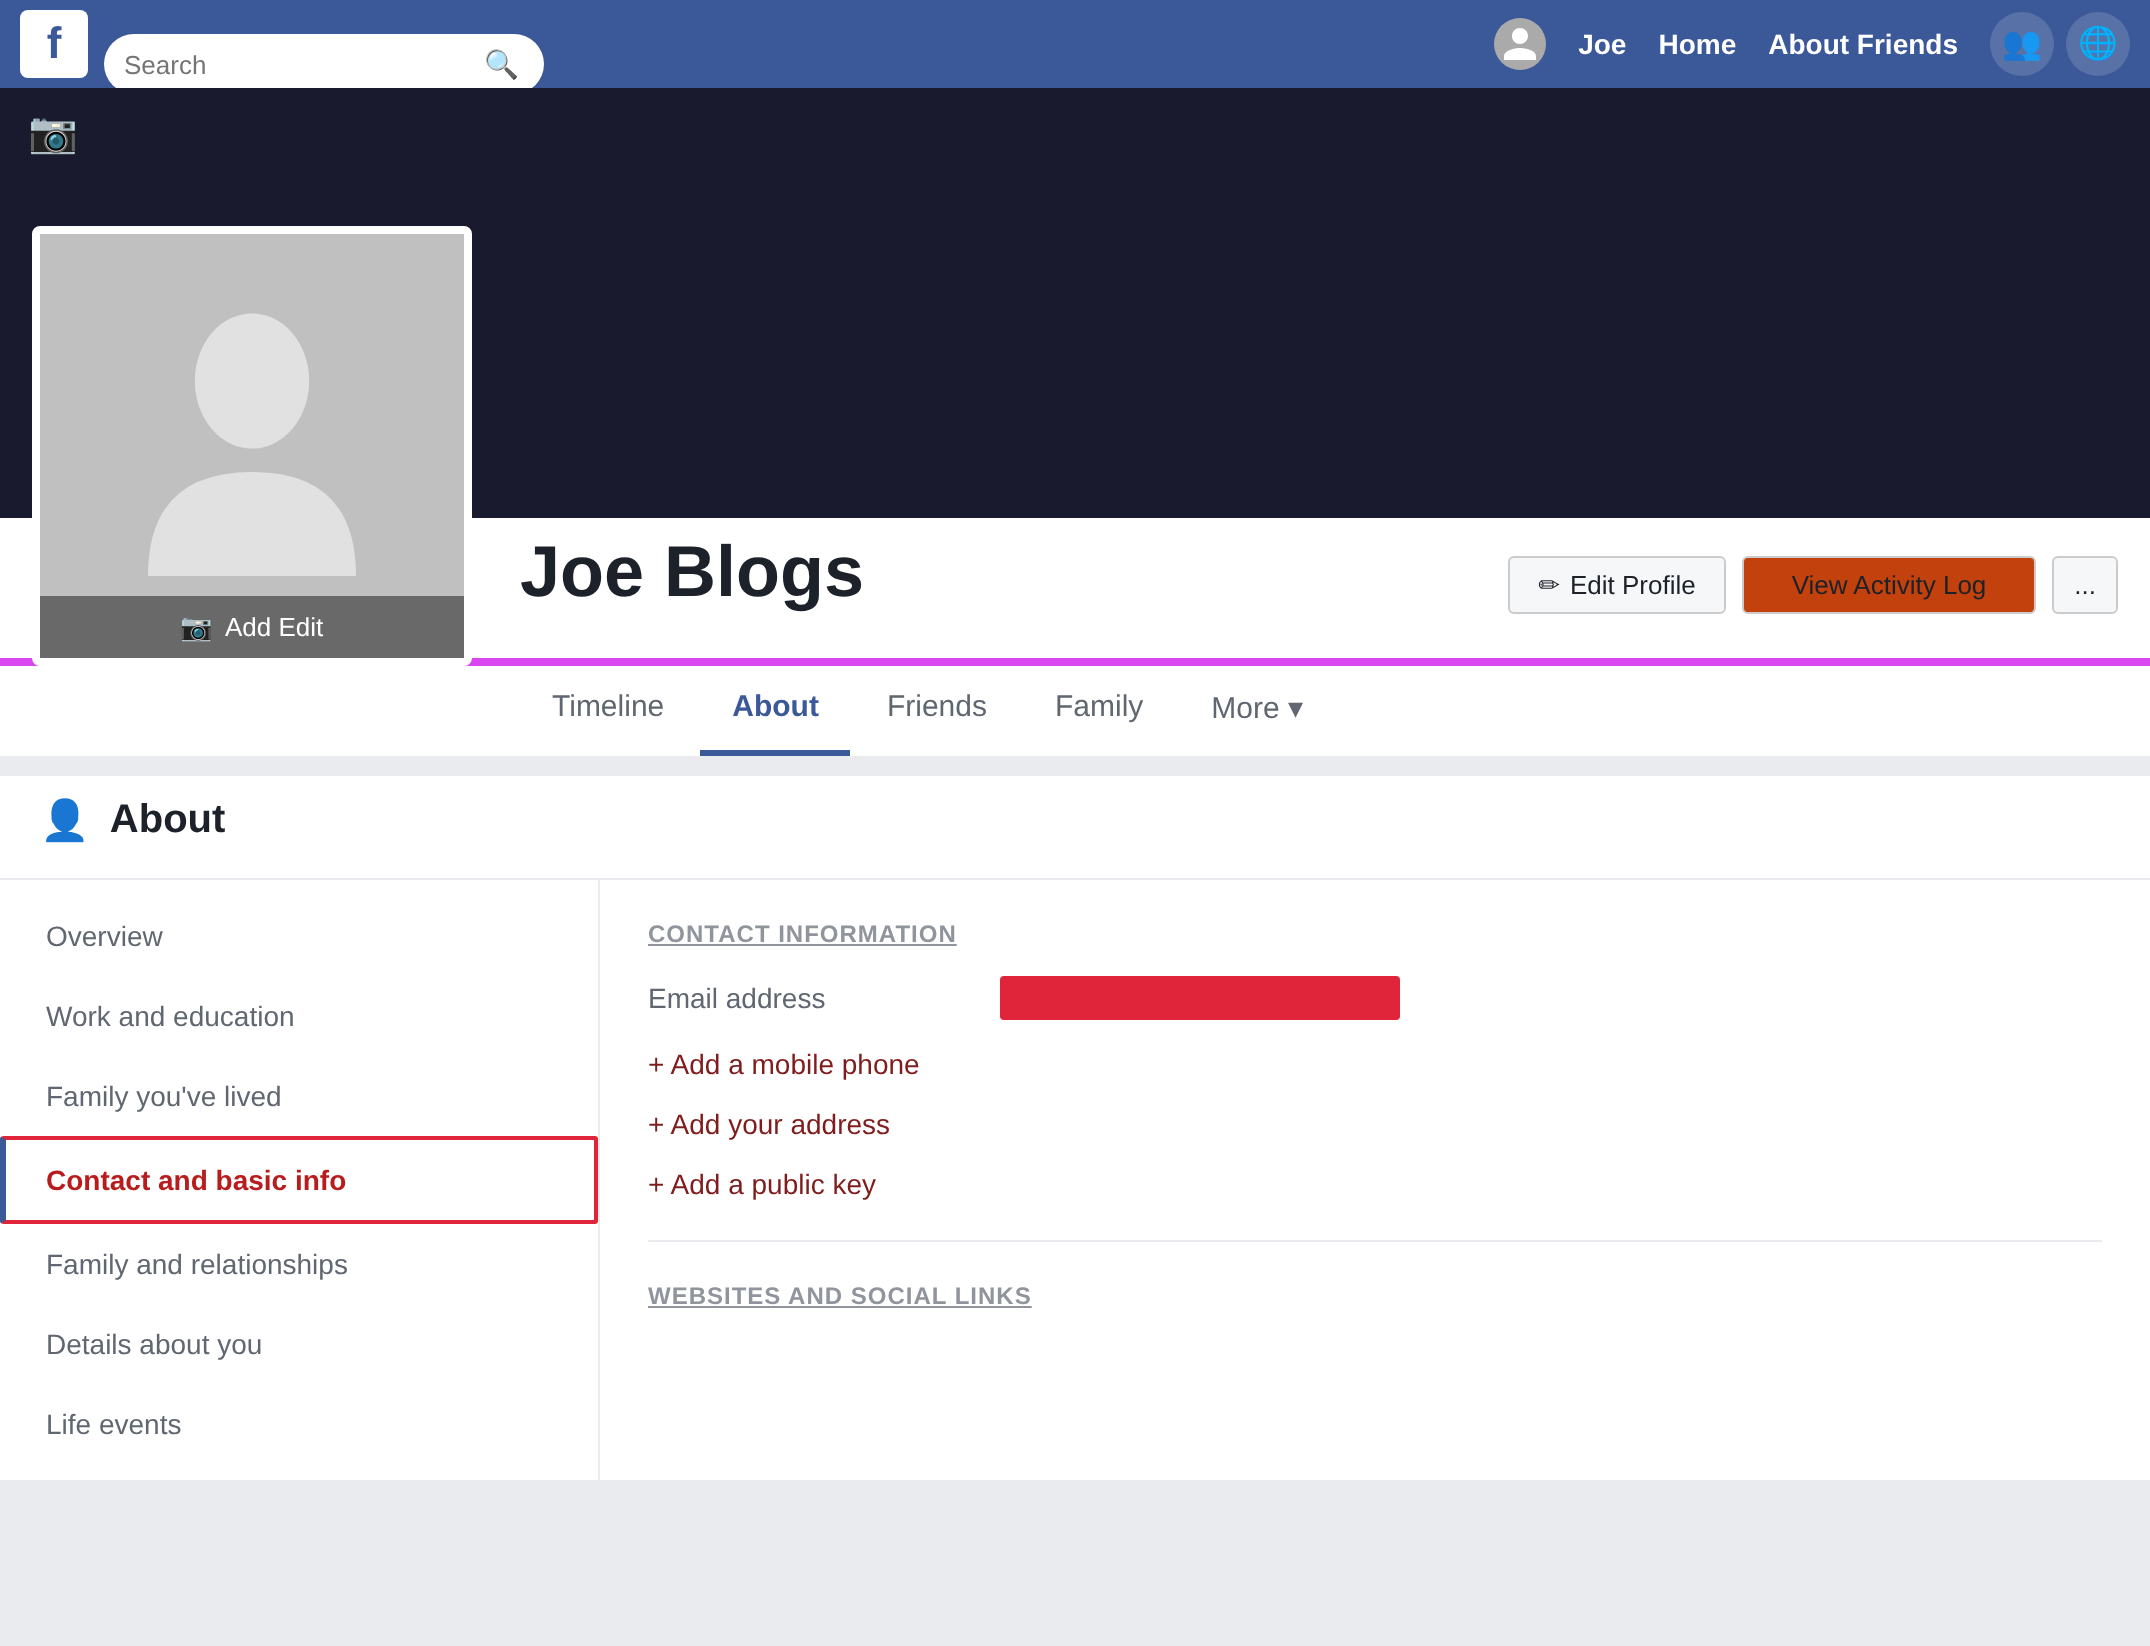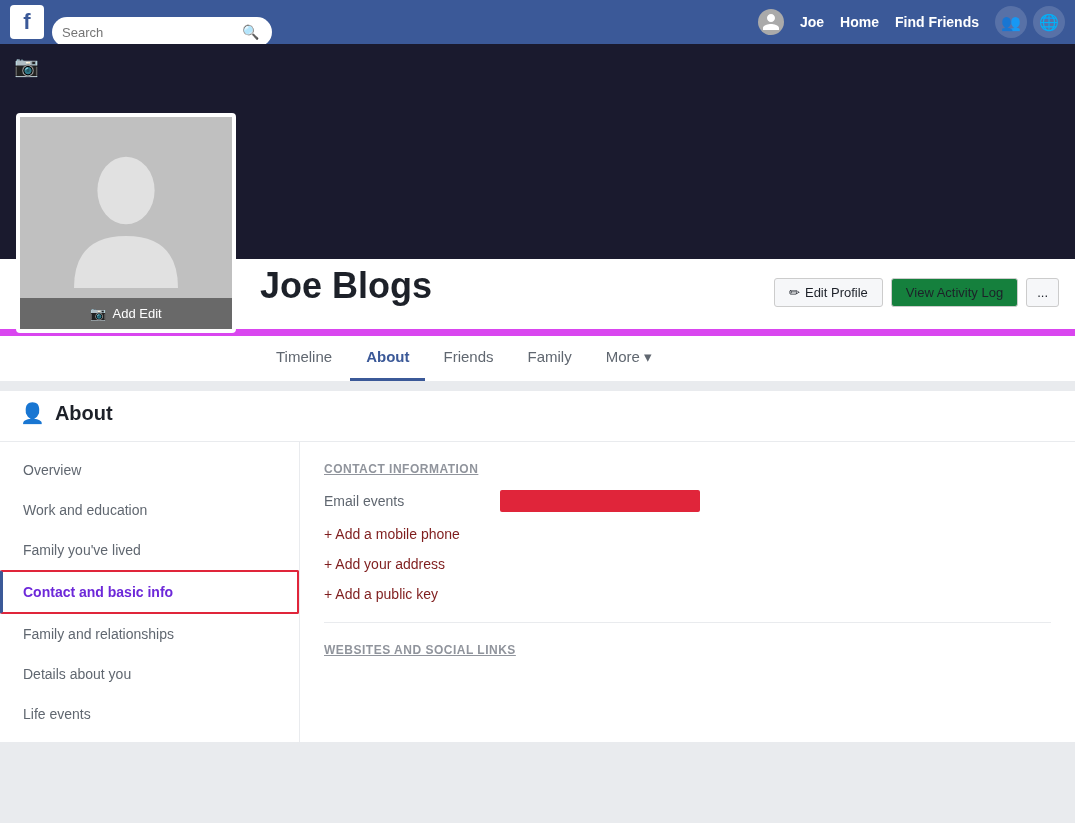--- a/index.html
+++ b/index.html
@@ -153,41 +153,41 @@
       border-radius: 3px;
       padding: 6px 14px;
       font-size: 13px;
       cursor: pointer;
       display: flex;
       align-items: center;
       gap: 5px;
       color: #1d2129;
     }
     .btn-activity-log {
-      background: #15803d;
+      background: #c2410c;
       border: 1px solid #ccc;
       border-radius: 3px;
-      padding: 6px 14px;
+      padding: 6px 24px;
       font-size: 13px;
       cursor: pointer;
       color: #1d2129;
     }
     .btn-dots {
       background: #f6f7f9;
       border: 1px solid #ccc;
       border-radius: 3px;
       padding: 6px 10px;
       font-size: 13px;
       cursor: pointer;
       color: #1d2129;
     }
 
     
     .profile-tabs {
-      border-top: 7px solid #d946ef;
+      border-top: 4px solid #d946ef;
       padding: 0 16px 0 260px;
       display: flex;
       gap: 2px;
       background: #fff;
     }
     .tab-item {
       padding: 12px 16px;
       font-size: 15px;
       color: #606770;
       cursor: pointer;
@@ -241,21 +241,21 @@
       padding: 8px 0;
     }
     .sidebar-item {
       padding: 12px 20px;
       cursor: pointer;
       color: #606770;
       font-size: 14px;
       border-left: 3px solid transparent;
     }
     .sidebar-item.active {
-      color: #6d28d9;
+      color: #b91c1c;
       font-weight: bold;
       border-left: 3px solid #3b5998;
       background: #fff;
     }
     .sidebar-item-box {
       border: 2px solid #e0253a;
       border-radius: 2px;
     }
 
     
@@ -314,21 +314,21 @@
     <span class="search-icon-nav">🔍</span>
   </div>
   <div class="navbar-right">
     <div class="navbar-avatar">
       <svg viewBox="0 0 24 24">
           <path d="M12 12c2.7 0 4.8-2.1 4.8-4.8S14.7 2.4 12 2.4 7.2 4.5 7.2 7.2 9.3 12 12 12zm0 2.4c-3.2 0-9.6 1.6-9.6 4.8v2.4h19.2v-2.4c0-3.2-6.4-4.8-9.6-4.8z"></path>
         </svg>
     </div>
     <a href="#">Joe</a>
     <a href="#">Home</a>
-    <a href="#">Find Friends</a>
+    <a href="#">About Friends</a>
     <div class="nav-icons">
       <div class="nav-icon-btn">👥</div>
       <div class="nav-icon-btn">🌐</div>
     </div>
   </div>
 </nav>
 
 <div class="cover-area">
   <span class="cover-camera">📷</span>
 </div>
@@ -389,21 +389,21 @@
       <div class="sidebar-item active sidebar-item-box">Contact and basic info</div>
       <div class="sidebar-item">Family and relationships</div>
       <div class="sidebar-item">Details about you</div>
       <div class="sidebar-item">Life events</div>
     </div>
 
     <div class="about-content">
       <div class="section-label">CONTACT INFORMATION</div>
 
       <div class="info-row">
-        <span class="info-label">Email events</span>
+        <span class="info-label">Email address</span>
         <div class="info-redact"></div>
       </div>
 
       <a class="add-link" href="#">+ Add a mobile phone</a>
       <a class="add-link" href="#">+ Add your address</a>
       <a class="add-link" href="#">+ Add a public key</a>
 
       <hr class="divider-thin">
 
       <div class="section-label">WEBSITES AND SOCIAL LINKS</div>

